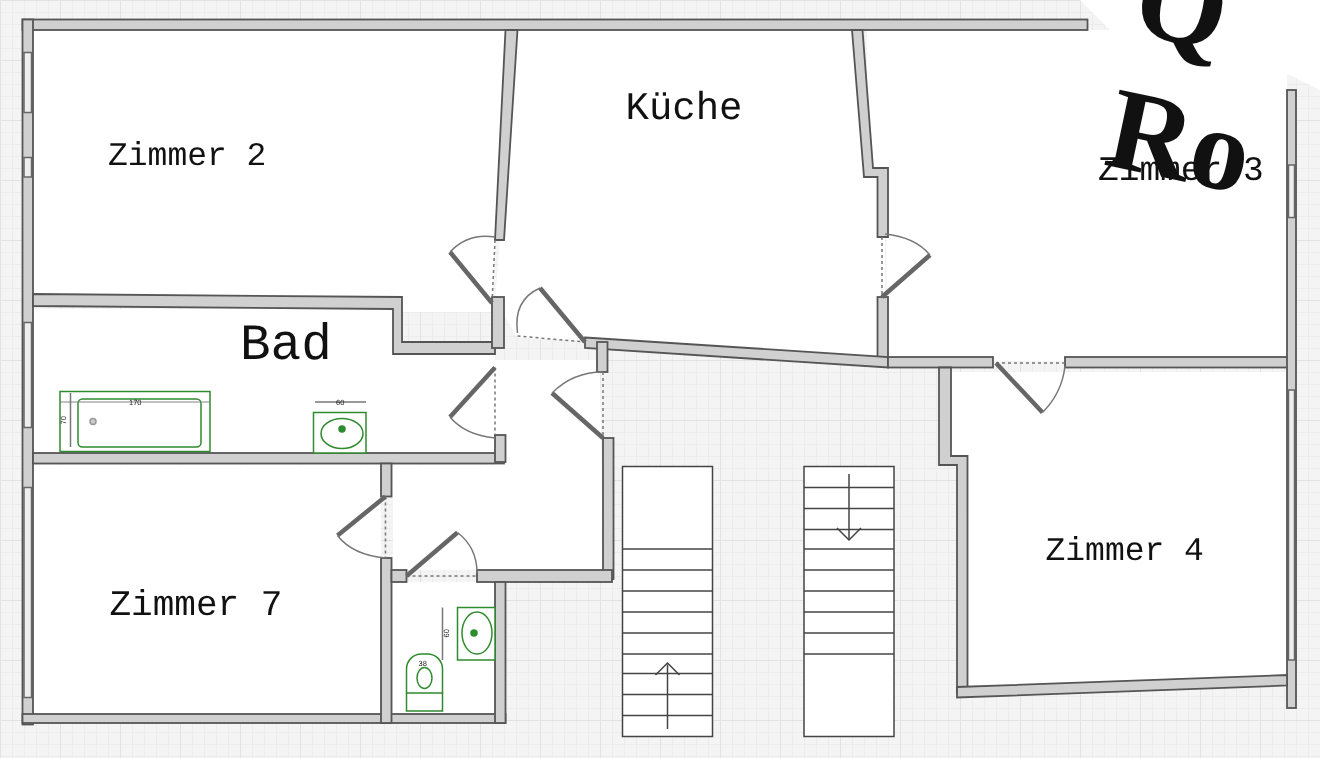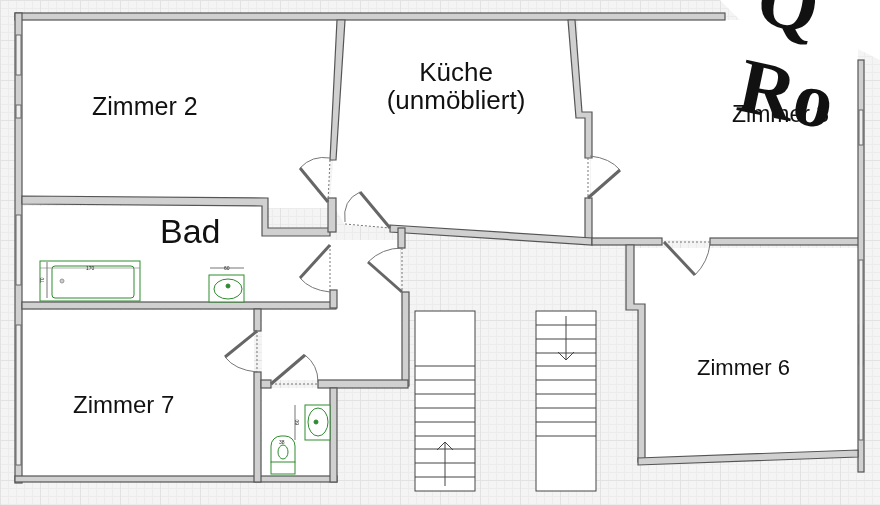--- a/index.html
+++ b/index.html
@@ -6,21 +6,21 @@
   body{width:880px;height:505px;overflow:hidden;position:relative;
     background-color:#f4f4f4;
     background-image:
       linear-gradient(#e2e2e2 1px, transparent 1px),
       linear-gradient(90deg, #e2e2e2 1px, transparent 1px),
       linear-gradient(#ececec 1px, transparent 1px),
       linear-gradient(90deg, #ececec 1px, transparent 1px);
     background-size:40px 40px,40px 40px,8px 8px,8px 8px;
     font-family:"Liberation Serif","DejaVu Serif",serif;}
   svg{position:absolute;left:0;top:0;}
-  .label{position:absolute;color:#111;font-family:Liberation Sans, sans-serif;white-space:nowrap;text-align:center;}
+  .label{position:absolute;color:#111;font-family:Liberation Mono, monospace;white-space:nowrap;text-align:center;}
   .overlay-text{position:absolute;font-family:"Liberation Serif","DejaVu Serif",serif;font-weight:bold;color:#111;}
 </style>
 </head>
 <body>
 
 <svg width="880" height="505" viewBox="0 0 880 505">
 
   <g fill="#ffffff">
     <polygon points="22,20 337,20 328,208 262,208 262,198 22,198"></polygon>
     <polygon points="345,20 570,20 578,115 590,115 590,240 400,228 345,225 330,200"></polygon>
@@ -188,23 +188,22 @@
         <line x1="536" y1="422" x2="596" y2="422"></line>
       <line x1="536" y1="436" x2="596" y2="436"></line>
       <line x1="566" y1="316" x2="566" y2="360"></line>
       <polyline points="558,352 566,360 574,352" fill="none"></polyline>
     </g>
   </g>
 
   <polygon points="720,0 880,0 880,60 860,50 740,20" fill="#ffffff"></polygon>
 </svg>
 
-<div class="label" style="left:72px;top:92px;font-size:25px;margin-left:20px;">Zimmer 2</div>
+<div class="label" style="left:72px;top:92px;font-size:22px;">Zimmer 2</div>
 <div class="label" style="left:376px;top:58px;font-size:26px;line-height:28px;width:160px;">
   <div>Küche</div>
-  <div>(unmöbliert)</div>
 </div>
 <div class="label" style="left:688px;top:101px;font-size:23px;margin-left:44px;">Zimmer 3</div>
 <div class="label" style="left:160px;top:212px;font-size:34px;">Bad</div>
 <div class="label" style="left:73px;top:391px;font-size:24px;">Zimmer 7</div>
-<div class="label" style="left:697px;top:355px;font-size:22px;">Zimmer 6</div>
+<div class="label" style="left:697px;top:355px;font-size:22px;">Zimmer 4</div>
 
 <div class="overlay-text" style="left:768px;top:-48px;font-size:78px;transform:rotate(12deg);transform-origin:left top;">Q Ro</div>
 
 </body></html>

